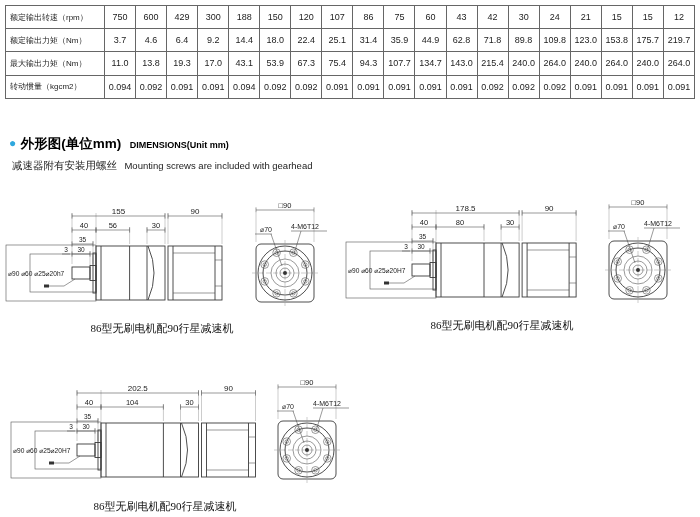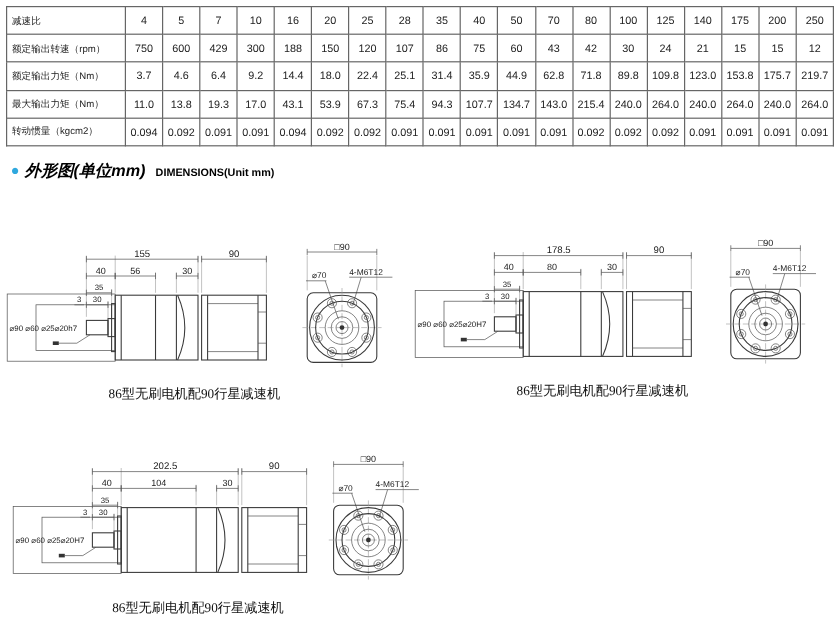--- a/index.html
+++ b/index.html
@@ -7,21 +7,21 @@
         font-family:"Liberation Sans",sans-serif;color:#1a1a1a;}
   
   table.spec{position:absolute;left:5px;top:5px;width:690px;border-collapse:collapse;
              table-layout:fixed;border:1.4px solid #444;}
   table.spec td{border:1px solid #666;height:22.2px;text-align:center;font-size:9px;
                 color:#222;padding:0;white-space:nowrap;overflow:hidden;}
   table.spec td.rowlabel{text-align:left;padding-left:4px;font-size:8px;width:94px;}
   
   .sec-head{position:absolute;left:9px;top:134px;white-space:nowrap;}
   .sec-head .bullet{color:#2fa8de;font-size:12px;vertical-align:1px;}
-  .sec-head .zh{font-size:13.5px;font-weight:bold;color:#000;font-style:italic;}
+  .sec-head .zh{font-size:13.5px;font-weight:bold;color:#000;}
   .sec-head .en{font-size:9px;font-weight:bold;color:#000;margin-left:4px;}
   .sec-sub{position:absolute;left:12px;top:155px;white-space:nowrap;}
   .sec-sub .zh{font-size:10.5px;color:#222;}
   .sec-sub .en{font-size:9.5px;color:#222;margin-left:3px;}
   
   .drawing{position:absolute;}
   .drawing svg{position:absolute;top:0;}
   .caption{position:absolute;width:200px;text-align:center;font-size:11px;color:#111;
            font-family:"Liberation Serif",serif;white-space:nowrap;}
   svg text{font-family:"Liberation Sans",sans-serif;fill:#222;}
@@ -30,42 +30,20 @@
   svg .ext{stroke:#999;stroke-width:0.5;}
   svg .dim{stroke:#555;stroke-width:0.6;}
 </style>
 </head>
 <body>
 
 <div class="page">
 
   <table class="spec">
     <tbody>
-        <tr>
-          <td class="rowlabel">减速比</td>
-          <td>4</td>
-          <td>5</td>
-          <td>7</td>
-          <td>10</td>
-          <td>16</td>
-          <td>20</td>
-          <td>25</td>
-          <td>28</td>
-          <td>35</td>
-          <td>40</td>
-          <td>50</td>
-          <td>70</td>
-          <td>80</td>
-          <td>100</td>
-          <td>125</td>
-          <td>140</td>
-          <td>175</td>
-          <td>200</td>
-          <td>250</td>
-        </tr>
         <tr>
           <td class="rowlabel">额定输出转速（rpm）</td>
           <td>750</td>
           <td>600</td>
           <td>429</td>
           <td>300</td>
           <td>188</td>
           <td>150</td>
           <td>120</td>
           <td>107</td>
@@ -148,20 +126,24 @@
           <td>0.091</td>
         </tr>
       </tbody>
   </table>
 
   <div class="sec-head">
     <span class="bullet">●</span>
     <span class="zh">外形图(单位mm)</span>
     <span class="en">DIMENSIONS(Unit mm)</span>
   </div>
+  <div class="sec-sub">
+    <span class="zh">减速器附有安装用螺丝</span>
+    <span class="en">Mounting screws are included with gearhead</span>
+  </div>
 
   <div class="drawing" style="left:0px;top:188px;width:340px;height:160px;">
     <svg class="side" width="236" height="140" style="left:0px;">
         <line class="ext" x1="72" y1="25" x2="72" y2="76"></line>
         <line class="ext" x1="96" y1="25" x2="96" y2="56"></line>
         <line class="ext" x1="129.6" y1="39" x2="129.6" y2="56"></line>
         <line class="ext" x1="147" y1="39" x2="147" y2="56"></line>
         <line class="ext" x1="165" y1="25" x2="165" y2="56"></line>
         <line class="ext" x1="168" y1="25" x2="168" y2="56"></line>
         <line class="ext" x1="222" y1="25" x2="222" y2="56"></line>

